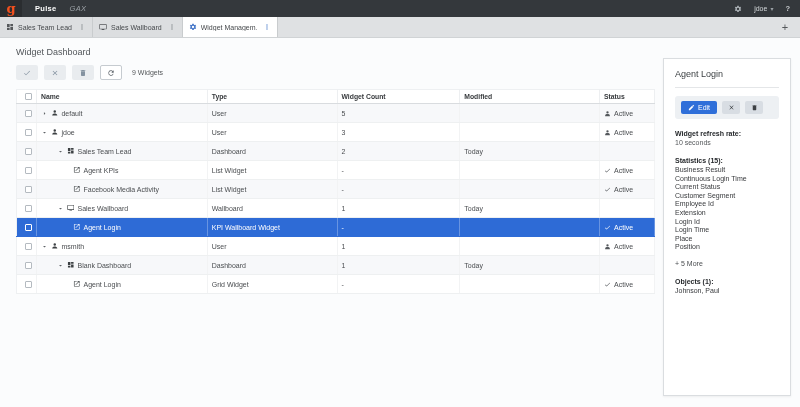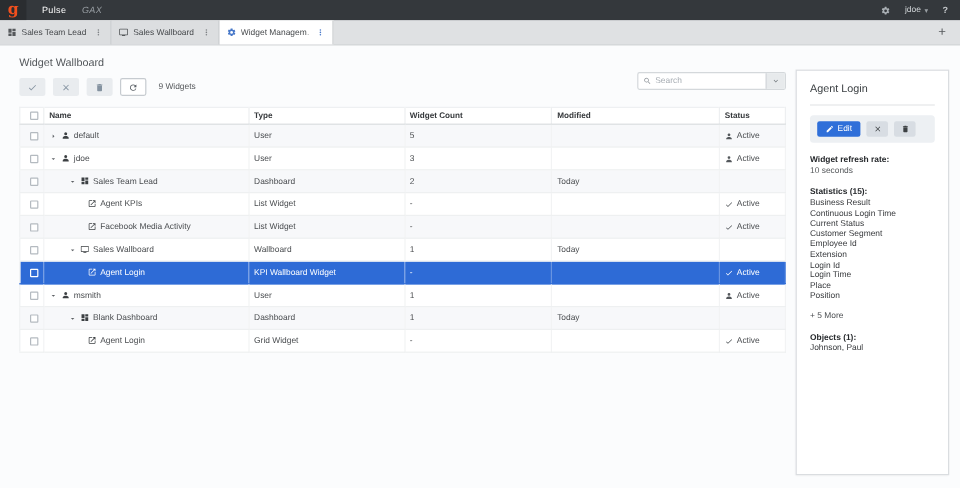--- a/index.html
+++ b/index.html
@@ -4,21 +4,21 @@
 <style>
   * { margin:0; padding:0; box-sizing:border-box; }
   html,body { width:800px; height:407px; overflow:hidden; font-family:"Liberation Sans", sans-serif; background:#fbfcfd; }
   svg { width:1em; height:1em; display:block; fill:currentColor; }
 
   
   .topbar { height:17px; background:#34383c; display:flex; align-items:center; }
   .logo-tile { width:22px; height:17px; background:#2a2d30; display:flex; align-items:center; justify-content:center; }
   .logo-g { color:#f2501e; font-weight:bold; font-size:13px; line-height:13px; font-family:"DejaVu Serif", serif; }
   .brand { font-size:7.5px; margin-left:13px; letter-spacing:.3px; }
-  .brand.active { color:#ffffff; font-weight:normal; }
+  .brand.active { color:#ffffff; font-weight:bold; }
   .brand.inactive { color:#9aa0a5;font-style:italic; }
   .topbar-right { margin-left:auto; display:flex; align-items:center; gap:12px; padding-right:10px; color:#b9bec2; }
   .topbar-right .ticon { font-size:8px; color:#aab0b5; }
   .user-menu { display:flex; align-items:center; gap:3px; font-size:7px; color:#d3d7da; cursor:default; }
   .user-caret { font-size:6px; color:#9aa0a5; }
   .help { font-size:7.5px; color:#c6cacd; font-weight:bold; }
 
   
   .tabbar { height:21px; background:#dfe1e3; display:flex; align-items:stretch; border-bottom:1px solid #d0d3d5; position:relative; }
   .tab { display:flex; align-items:center; gap:4px; padding:0 6px; font-size:7px; color:#46494c; border-right:1px solid #c9ccce; background:#dcdee0; max-width:95px; }
@@ -137,21 +137,21 @@
         <svg viewBox="0 0 24 24">
           <path d="M12 8c1.1 0 2-.9 2-2s-.9-2-2-2-2 .9-2 2 .9 2 2 2zm0 2c-1.1 0-2 .9-2 2s.9 2 2 2 2-.9 2-2-.9-2-2-2zm0 6c-1.1 0-2 .9-2 2s.9 2 2 2 2-.9 2-2-.9-2-2-2z"></path>
         </svg>
       </span>
   </div>
   <div class="tab-plus">+</div>
 </div>
 
 <div class="content">
   <div class="main">
-    <div class="page-title">Widget Wallboard</div>
+    <div class="page-title">Widget Dashboard</div>
 
     <div class="toolbar">
       <button class="tbtn">
           <span class="ticon">
             <svg viewBox="0 0 24 24">
               <path d="M9 16.17 4.83 12l-1.42 1.41L9 19 21 7l-1.41-1.41z"></path>
             </svg>
           </span>
         </button>
       <button class="tbtn">
@@ -171,35 +171,20 @@
       <button class="tbtn bordered">
           <span class="ticon">
             <svg viewBox="0 0 24 24">
               <path d="M17.65 6.35A7.96 7.96 0 0 0 12 4a8 8 0 1 0 7.73 10h-2.08A6 6 0 1 1 12 6c1.66 0 3.14.69 4.22 1.78L13 11h7V4z"></path>
             </svg>
           </span>
         </button>
       <span class="widgets-count">9 Widgets</span>
     </div>
 
-    <div class="search-wrap">
-      <span class="search-icon ticon">
-          <svg viewBox="0 0 24 24">
-            <path d="M15.5 14h-.79l-.28-.27a6.5 6.5 0 1 0-.7.7l.27.28v.79l5 4.99L20.49 19zm-6 0A4.5 4.5 0 1 1 14 9.5 4.5 4.5 0 0 1 9.5 14z"></path>
-          </svg>
-        </span>
-      <input class="search-input" placeholder="Search" style="">
-      <div class="search-drop">
-        <span class="ticon">
-            <svg viewBox="0 0 24 24">
-              <path d="M7.41 8.59 12 13.17l4.59-4.58L18 10l-6 6-6-6z"></path>
-            </svg>
-          </span>
-      </div>
-    </div>
 
     <table class="grid">
       <colgroup>
         <col style="width:20px">
           <col style="width:171px">
           <col style="width:130px">
         <col style="width:123px">
           <col style="width:140px">
           <col style="width:55px">
       </colgroup>

